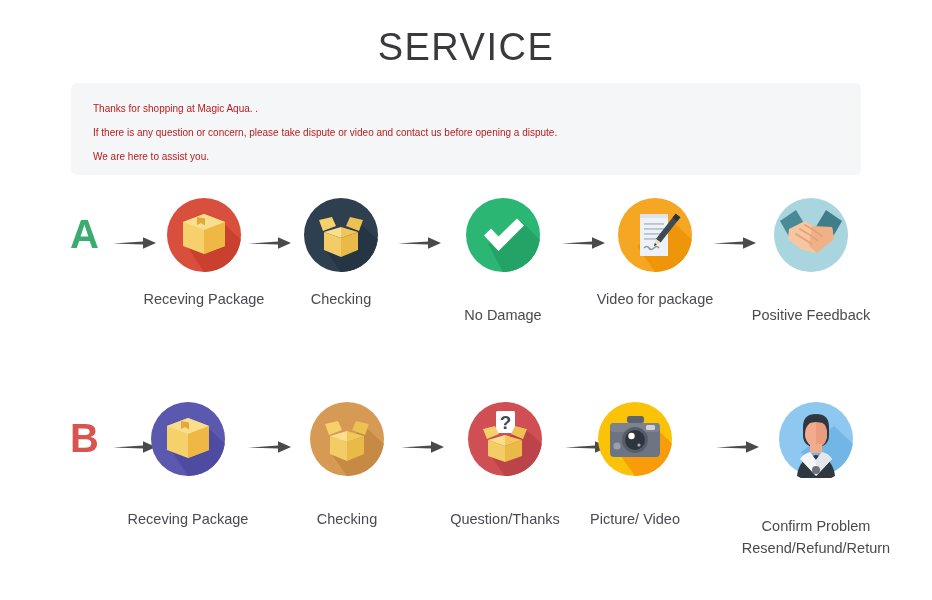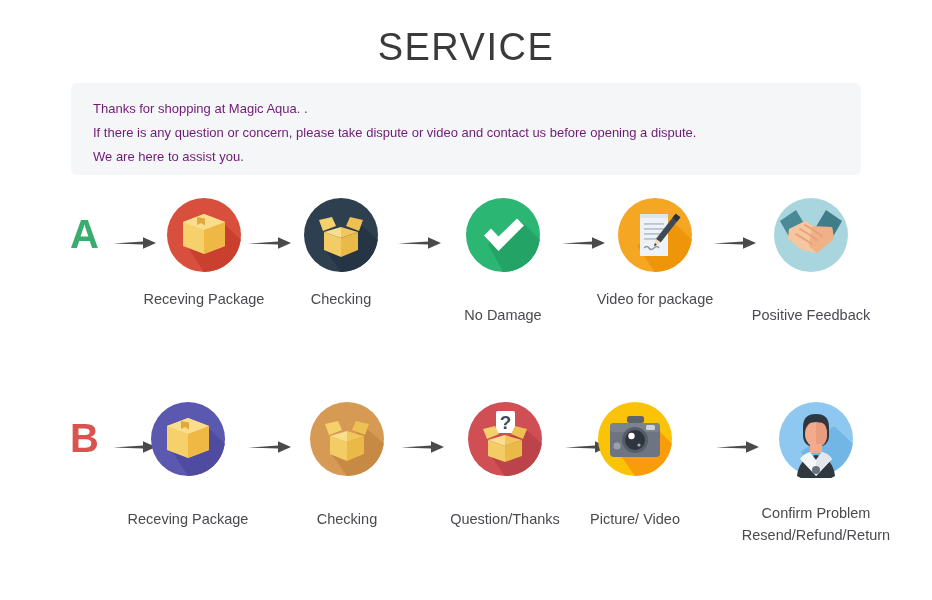--- a/index.html
+++ b/index.html
@@ -35,23 +35,23 @@
     left: 71px;
     top: 83px;
     width: 790px;
     height: 92px;
     background: #f5f6f8;
     border-radius: 6px;
     box-sizing: border-box;
     padding: 14px 22px 0 22px;
   }
   .notice-line {
-    font-size: 13px;
+    font-size: 10px;
     line-height: 24px;
-    color: #701a75;
+    color: #b91c1c;
     white-space: nowrap;
   }
 
   
   .flow-row {
     position: absolute;
     left: 0;
     width: 932px;
     height: 170px;
   }
@@ -92,21 +92,21 @@
   }
   .step-icon svg { display: block; }
   .step-label {
     margin-top: 14px;
     font-size: 14.5px;
     line-height: 22px;
     color: #4a4a50;
     white-space: pre-line;
   }
   .step-label.low { margin-top: 30px; }
-  .step-label.low2 { margin-top: 24px; }
+  .step-label.low2 { margin-top: 37px; }
 </style>
 </head>
 <body>
 
 <div class="page-title">SERVICE</div>
 
 <div class="notice-panel">
   <div class="notice-line">Thanks for shopping at Magic Aqua. .</div>
   <div class="notice-line">If there is any question or concern, please take dispute or video and contact us before opening a dispute.</div>
   <div class="notice-line">We are here to assist you.</div>

